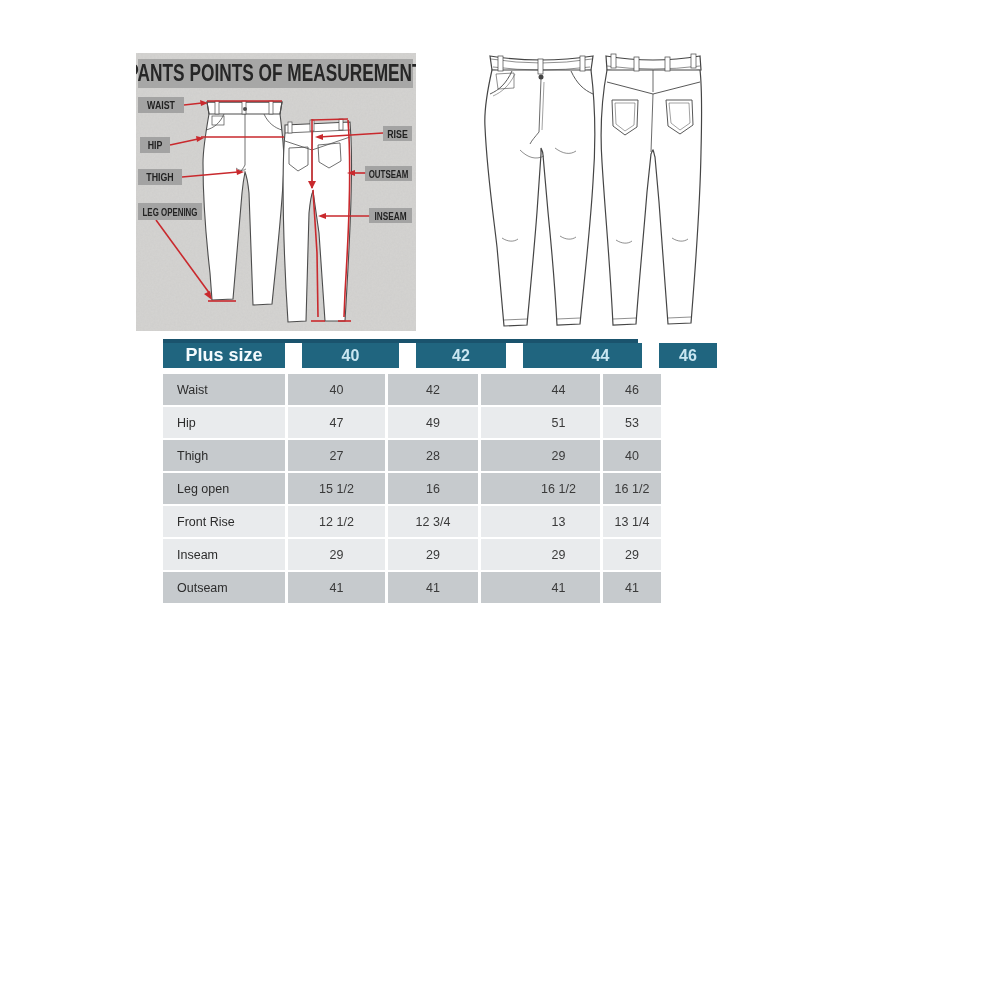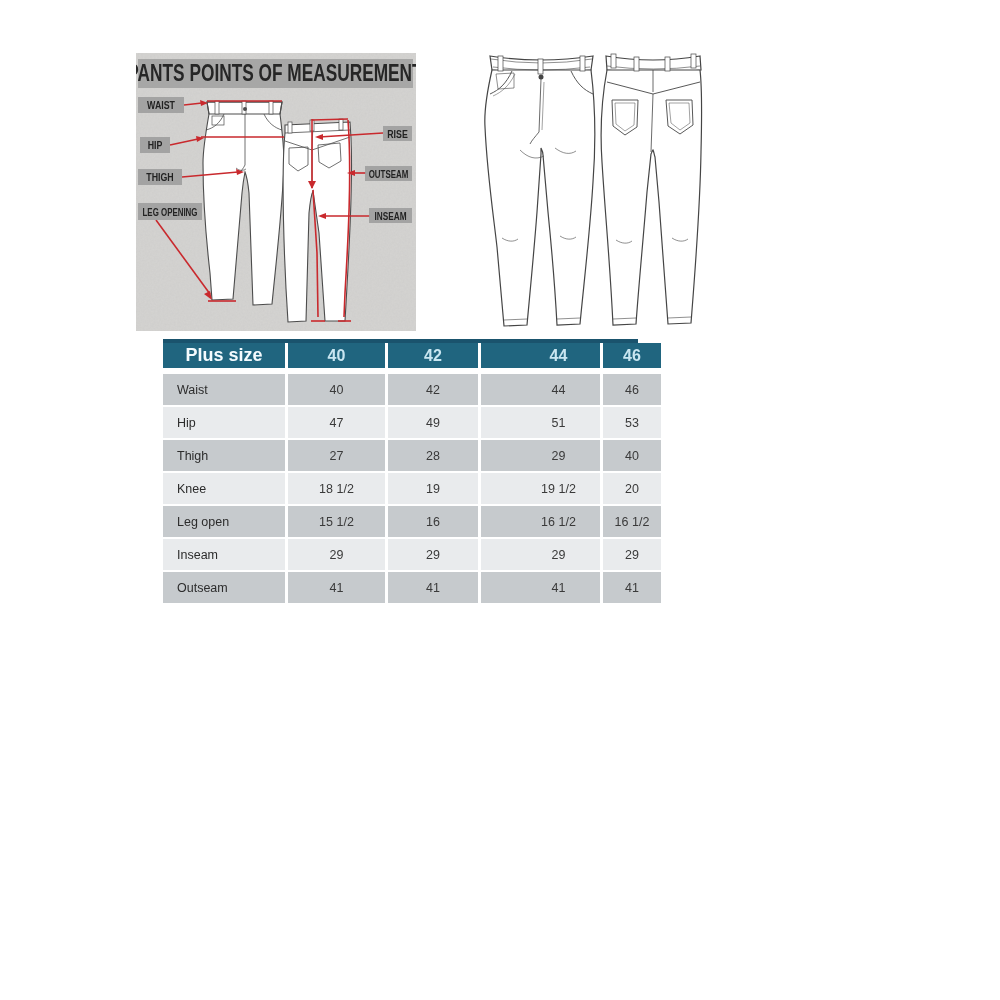--- a/index.html
+++ b/index.html
@@ -7,21 +7,21 @@
     width:1000px;height:1000px;position:relative;background:#ffffff;
     font-family:"Liberation Sans",sans-serif;overflow:hidden;
   }
   
   .diagram{position:absolute;left:136px;top:53px;width:280px;height:278px;}
   
   .flats{position:absolute;left:460px;top:30px;width:286px;height:306px;}
   
   .size-table{position:absolute;left:163px;top:339px;width:475px;}
   .size-table .topbar{height:4px;background:#1a536d;}
-  .hrow{display:flex;gap:3px;height:25px;}
+  .hrow{display:flex;gap:17px;height:25px;}
   .hcell{background:#20657f;display:flex;align-items:center;justify-content:center;
          color:#c9e6f1;font-size:16px;font-weight:bold;flex:none;}
   .hcell.first{color:#f4fbfe;font-size:18px;}
   .c0{width:122px;} .c1{width:97px;} .c2{width:90px;} .c3{width:83px;padding-left:36px;} .c4{width:58px;}
   .tbody{margin-top:6px;display:flex;flex-direction:column;gap:2px;}
   .trow{display:flex;gap:3px;height:31px;}
   .cell{flex:none;display:flex;align-items:center;font-size:12.5px;color:#3a3a3a;}
   .cell.label{padding-left:14px;box-sizing:border-box;color:#2c2c2c;}
   .cell.val{justify-content:center;}
   .trow.dark .cell{background:#c6cacd;}
@@ -195,33 +195,33 @@
       <div class="cell val c3">51</div>
       <div class="cell val c4">53</div>
     </div>
     <div class="trow dark">
       <div class="cell label c0">Thigh</div>
       <div class="cell val c1">27</div>
       <div class="cell val c2">28</div>
       <div class="cell val c3">29</div>
       <div class="cell val c4">40</div>
     </div>
-    <div class="trow light">
-      <div class="cell label c0">Knee</div>
-      <div class="cell val c1">18 1/2</div>
-      <div class="cell val c2">19</div>
-      <div class="cell val c3">19 1/2</div>
-      <div class="cell val c4">20</div>
-    </div>
     <div class="trow dark">
       <div class="cell label c0">Leg open</div>
       <div class="cell val c1">15 1/2</div>
       <div class="cell val c2">16</div>
       <div class="cell val c3">16 1/2</div>
       <div class="cell val c4">16 1/2</div>
+    </div>
+    <div class="trow light">
+      <div class="cell label c0">Front Rise</div>
+      <div class="cell val c1">12 1/2</div>
+      <div class="cell val c2">12 3/4</div>
+      <div class="cell val c3">13</div>
+      <div class="cell val c4">13 1/4</div>
     </div>
     <div class="trow light">
       <div class="cell label c0">Inseam</div>
       <div class="cell val c1">29</div>
       <div class="cell val c2">29</div>
       <div class="cell val c3">29</div>
       <div class="cell val c4">29</div>
     </div>
     <div class="trow dark">
       <div class="cell label c0">Outseam</div>

